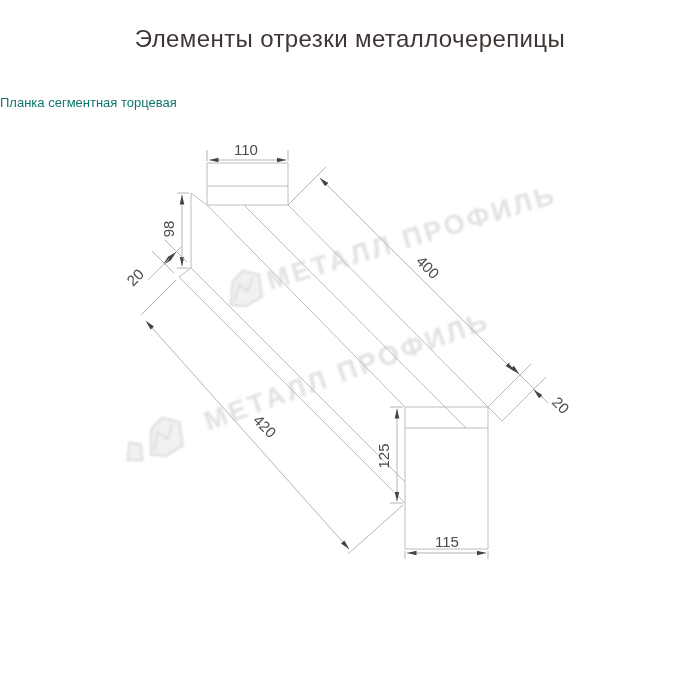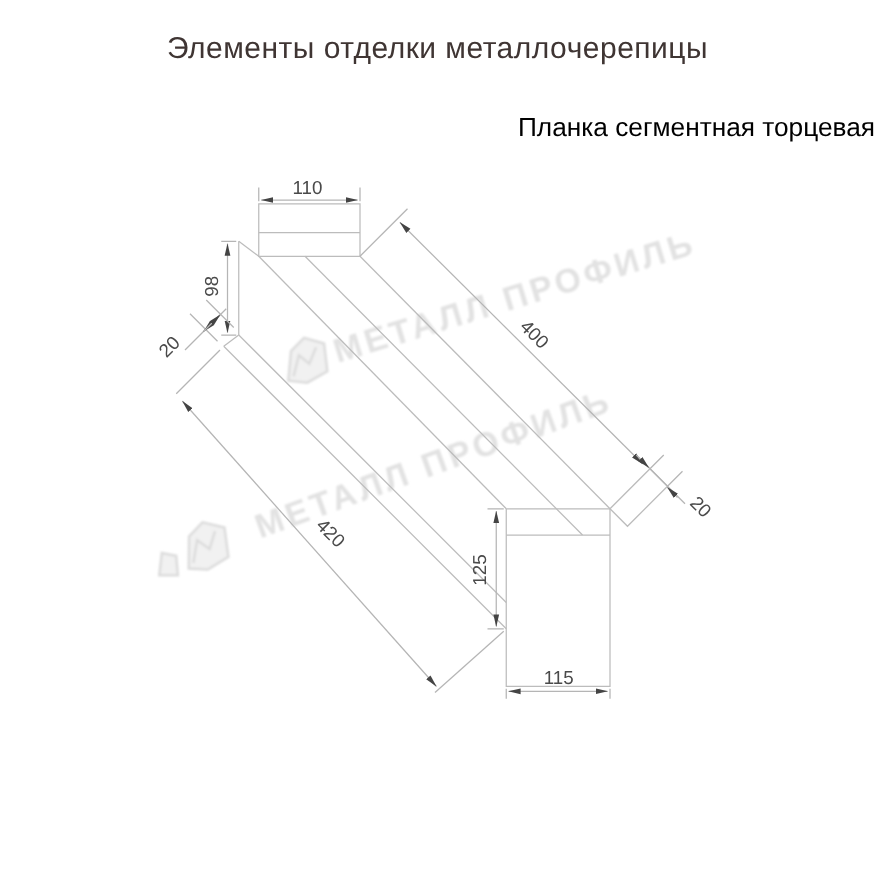--- a/index.html
+++ b/index.html
@@ -5,41 +5,41 @@
   html,body{margin:0;padding:0;background:#fff;}
   .page{
     position:relative;width:700px;height:700px;background:#fff;overflow:hidden;
     font-family:"Liberation Sans", sans-serif;
   }
   .page-title{
     position:absolute;top:25px;left:0;width:700px;text-align:center;
     font-size:24px;letter-spacing:.4px;color:#3f3533;
   }
   .product-name{
-    position:absolute;top:94px;left:0;width:700px;text-align:right;
-    font-size:21px;line-height:18px;color:#000000;
+    position:absolute;top:94px;left:0;width:700px;text-align:left;
+    font-size:13px;line-height:18px;color:#0f766e;
   }
   .drawing-svg{position:absolute;left:0;top:0;}
   .pline{stroke:#bcbcbc;stroke-width:1;fill:none;}
   .dline{stroke:#b5b5b5;stroke-width:1;fill:none;}
   .dimtext{fill:#4a4a4a;font-size:15px;}
   .wm-text{fill:#e2e2e2;font-size:27px;font-weight:bold;letter-spacing:3px;}
   .wm-shape{stroke:#dcdcdc;stroke-width:2;fill:#f1f1f1;}
   .wm-shape-line{stroke:#dcdcdc;stroke-width:2;fill:none;}
   .footnote{
     position:absolute;left:10px;top:643px;
     font-size:13px;line-height:17.5px;color:#33302e;
   }
 </style>
 </head>
 <body>
 
 <div class="page">
 
-  <div class="page-title">Элементы отделки металлочерепицы</div>
+  <div class="page-title">Элементы отрезки металлочерепицы</div>
 
   <div class="product-name">
     <div>Планка сегментная торцевая</div>
   </div>
 
   <svg class="drawing-svg" width="700" height="700" viewBox="0 0 700 700">
     <defs>
       <marker id="arr" viewBox="0 0 10 6" refX="9.5" refY="3" markerWidth="10" markerHeight="6" markerUnits="userSpaceOnUse" orient="auto">
         <path d="M10,3 L0,0.7 L0,5.3 Z" fill="#444"></path>
       </marker>

